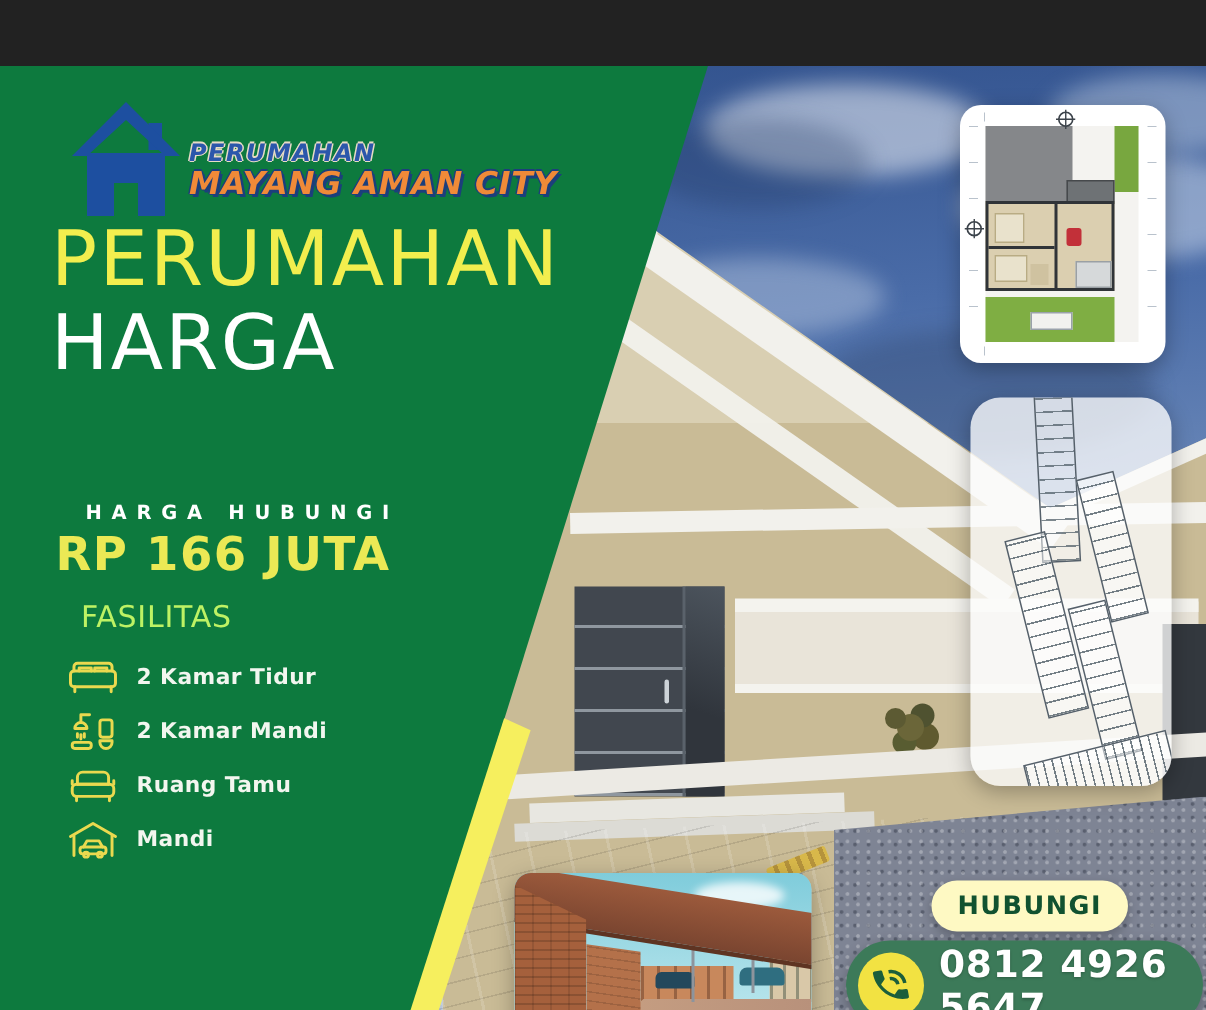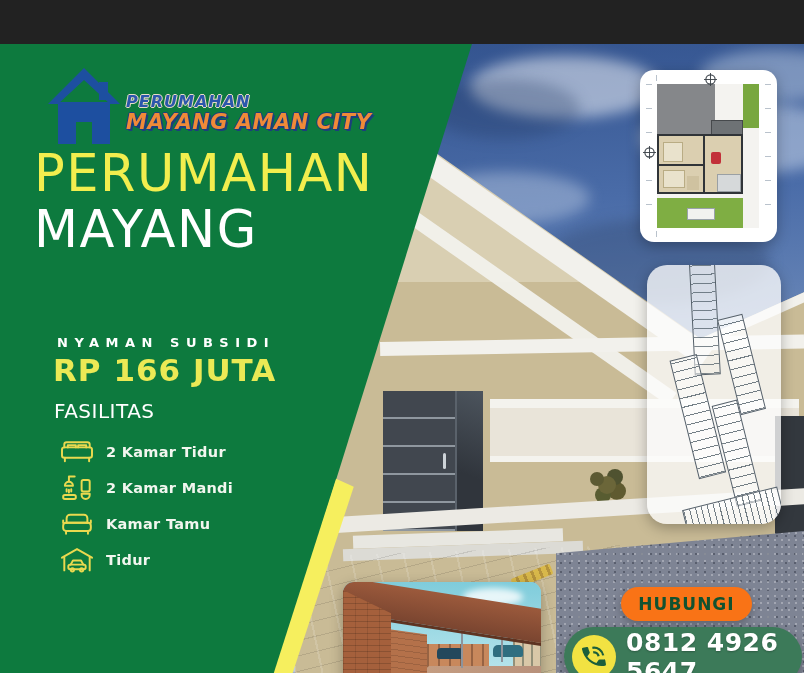--- a/index.html
+++ b/index.html
@@ -69,23 +69,23 @@
   .logo-l1{font-size:16px;font-weight:bold;color:#2b57ab;letter-spacing:1px;
      text-shadow:1px 0 #e8dcc6,-1px 0 #e8dcc6,0 1px #e8dcc6,0 -1px #e8dcc6;}
   .logo-l2{font-size:21px;font-weight:bold;color:#f08a38;letter-spacing:.5px;
      text-shadow:1px 0 #1c3f7c,-1px 0 #1c3f7c,0 1px #1c3f7c,0 -1px #1c3f7c,2px 2px 0 #1c3f7c;}
 
   
   .headline{position:absolute;left:34px;top:102px;line-height:56px;font-size:51px;letter-spacing:1.5px;}
   .hl-y{color:#f2ee4e;}
   .hl-w{color:#ffffff;}
   .price-label{position:absolute;left:57px;top:291px;font-size:13px;font-weight:bold;color:#fff;letter-spacing:6.5px;}
-  .price-value{position:absolute;left:53px;top:308px;font-size:31px;font-weight:bold;color:#ebe955;letter-spacing:1px;}
-  .fas-title{position:absolute;left:54px;top:355px;font-size:20px;color:#ffffff;letter-spacing:.5px;}
-  .fac{position:absolute;left:58px;top:390px;}
+  .price-value{position:absolute;left:37px;top:308px;font-size:31px;font-weight:bold;color:#ebe955;letter-spacing:1px;}
+  .fas-title{position:absolute;left:54px;top:355px;font-size:20px;color:#bef264;letter-spacing:.5px;}
+  .fac{position:absolute;left:43px;top:390px;}
   .fac-row{display:flex;align-items:center;height:36px;}
   .fac-icon{width:38px;height:30px;flex:0 0 38px;}
   .fac-label{margin-left:10px;font-size:14.5px;font-weight:bold;color:#f2f6ef;letter-spacing:.3px;}
 
   
   .card{position:absolute;box-shadow:0 4px 14px rgba(0,0,0,.28);}
   .floorplan{left:640px;top:26px;width:137px;height:172px;border-radius:14px;background:#fff;overflow:hidden;}
   .fp-body{position:absolute;left:17px;top:14px;width:102px;height:144px;background:#f4f3f0;}
   .fp-roof{position:absolute;left:0;top:0;width:58px;height:50px;background:#85878a;}
   .fp-green-t{position:absolute;right:0;top:0;width:16px;height:44px;background:#78a73f;}
@@ -142,21 +142,21 @@
      background:linear-gradient(90deg,#c9a183,#b8917b);clip-path:polygon(0 100%,30% 0,100% 0,100% 100%);}
   .gp-pole1{position:absolute;left:118px;top:38px;width:2px;height:48px;background:#8d949c;}
   .gp-pole2{position:absolute;left:158px;top:34px;width:2px;height:46px;background:#8d949c;}
   .gp-car1{position:absolute;left:94px;top:66px;width:26px;height:11px;background:#23485c;border-radius:4px 4px 2px 2px;}
   .gp-car2{position:absolute;left:150px;top:63px;width:30px;height:12px;background:#2f6e80;border-radius:5px 5px 2px 2px;}
   .gp-right{position:absolute;left:170px;top:44px;width:28px;height:42px;background:#d9c8a8;
      background-image:repeating-linear-gradient(90deg,rgba(40,60,50,.4) 0 2px,transparent 2px 9px);}
 
   
   .hubungi{position:absolute;left:621px;top:543px;width:131px;height:34px;border-radius:17px;
-     background:#f97316;display:flex;align-items:center;justify-content:center;
+     background:#fef9c3;display:flex;align-items:center;justify-content:center;
      font-size:17px;font-weight:bold;color:#115230;letter-spacing:1px;box-shadow:0 3px 8px rgba(0,0,0,.25);}
   .phonepill{position:absolute;left:564px;top:583px;width:238px;height:59px;border-radius:30px;
      background:#3c7a59;display:flex;align-items:center;box-shadow:0 4px 10px rgba(0,0,0,.3);}
   .phone-circle{width:44px;height:44px;border-radius:50%;background:#f2e242;margin-left:8px;
      display:flex;align-items:center;justify-content:center;flex:0 0 44px;}
   .phone-circle svg{width:28px;height:28px;transform:rotate(-10deg);}
   .phone-number{margin-left:10px;font-size:25px;font-weight:bold;color:#fff;letter-spacing:.5px;
      text-shadow:0 1px 2px rgba(0,0,0,.25);}
 </style>
 </head>
@@ -209,24 +209,24 @@
       <path d="M14 38 h52 v42 h-18 v-22 h-16 v22 h-18 z" fill="#1d4fa0"></path>
     </svg>
     <div class="logo-text">
       <div class="logo-l1">PERUMAHAN</div>
       <div class="logo-l2">MAYANG AMAN CITY</div>
     </div>
   </div>
 
   <div class="headline">
     <div class="hl-y">PERUMAHAN</div>
-    <div class="hl-w">MAYANG</div>
-  </div>
-
-  <div class="price-label">NYAMAN SUBSIDI</div>
+    <div class="hl-w">HARGA</div>
+  </div>
+
+  <div class="price-label">HARGA HUBUNGI</div>
   <div class="price-value">RP 166 JUTA</div>
 
   <div class="fas-title">FASILITAS</div>
   <div class="fac">
     <div class="fac-row">
       <svg class="fac-icon" viewBox="0 0 32 26" fill="none" stroke="#ead94f" stroke-width="1.7" stroke-linecap="round" stroke-linejoin="round">
         <path d="M5 9V6.5a2 2 0 012-2h18a2 2 0 012 2V9"></path>
         <rect x="3" y="9" width="26" height="9" rx="2"></rect>
         <path d="M5.5 18v3M26.5 18v3M8 9V7.2h7V9M17 9V7.2h7V9"></path>
       </svg>
@@ -242,32 +242,32 @@
         <path d="M20 19a3.5 3.5 0 007 0v-1h-7z"></path>
       </svg>
       <div class="fac-label">2 Kamar Mandi</div>
     </div>
     <div class="fac-row">
       <svg class="fac-icon" viewBox="0 0 32 26" fill="none" stroke="#ead94f" stroke-width="1.7" stroke-linecap="round" stroke-linejoin="round">
         <path d="M7 12V8a3 3 0 013-3h12a3 3 0 013 3v4"></path>
         <rect x="4" y="12" width="24" height="7" rx="2.5"></rect>
         <path d="M4 12v-2M28 12v-2M6.5 19v2.5M25.5 19v2.5M7 12h18"></path>
       </svg>
-      <div class="fac-label">Kamar Tamu</div>
+      <div class="fac-label">Ruang Tamu</div>
     </div>
     <div class="fac-row">
       <svg class="fac-icon" viewBox="0 0 32 26" fill="none" stroke="#ead94f" stroke-width="1.7" stroke-linecap="round" stroke-linejoin="round">
         <path d="M3 11L16 3.5 29 11"></path>
         <path d="M5 10.5V22M27 10.5V22"></path>
         <path d="M10.5 17l2-3.5h7l2 3.5"></path>
         <rect x="8.5" y="17" width="15" height="4" rx="1.5"></rect>
         <circle cx="12" cy="21.5" r="1.4"></circle>
           <circle cx="20" cy="21.5" r="1.4"></circle>
       </svg>
-      <div class="fac-label">Tidur</div>
+      <div class="fac-label">Mandi</div>
     </div>
   </div>
 
   <div class="card floorplan">
     <div class="fp-dim fp-dim-l"></div>
     <div class="fp-dim fp-dim-r"></div>
     <div class="fp-dim-t fp-dim"></div>
     <div class="fp-dim-b fp-dim"></div>
     <div class="fp-body">
       <div class="fp-roof"></div>

